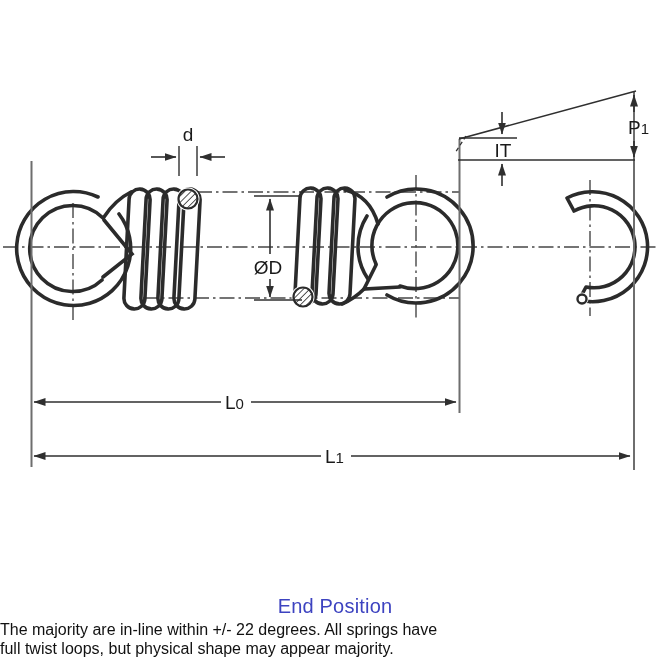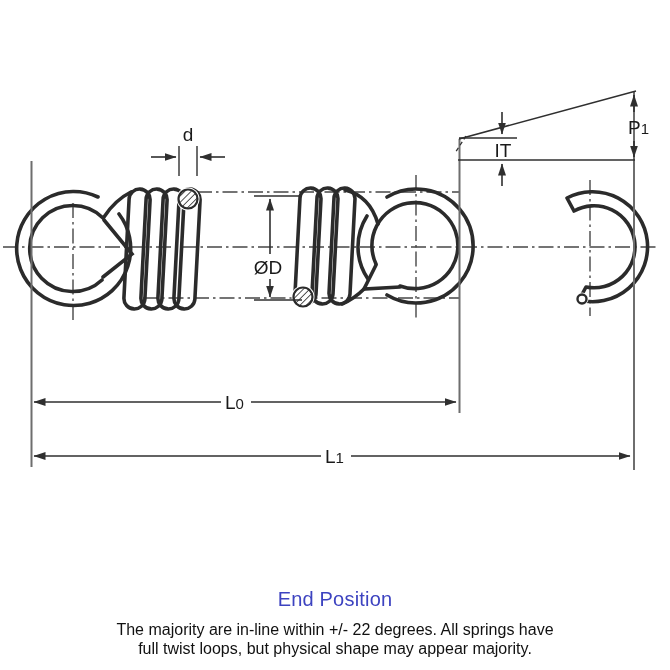--- a/index.html
+++ b/index.html
@@ -7,21 +7,21 @@
     position:relative;width:670px;height:670px;background:#ffffff;overflow:hidden;
     font-family:"Liberation Sans", sans-serif;
   }
   svg{position:absolute;left:0;top:0;}
   svg text{font-family:"Liberation Sans", sans-serif;fill:#1a1a1a;}
   .caption-title{
     position:absolute;top:588px;left:0;width:670px;text-align:center;
     font-size:20px;letter-spacing:0.2px;
   }
   .caption-note{
-    position:absolute;top:620px;left:0;width:670px;text-align:center;
+    position:absolute;top:620px;left:0;width:670px;
     font-size:16px;line-height:19px;color:#111;
   }
 </style>
 </head>
 <body>
 
 <div class="stage">
 
 <svg width="670" height="670" viewBox="0 0 670 670">
   <defs>
@@ -133,19 +133,19 @@
     </text>
   </g>
 
   <g>
     <line x1="502" y1="112" x2="502" y2="134" stroke="#2f2f2f" stroke-width="1.6" marker-end="url(#arr)"></line>
     <line x1="502" y1="186" x2="502" y2="164" stroke="#2f2f2f" stroke-width="1.6" marker-end="url(#arr)"></line>
     <text x="503" y="157" font-size="19" text-anchor="middle">IT</text>
   </g>
 </svg>
 
-  <div class="caption-title" style="color: rgb(61, 67, 192);">End Position</div>
+  <div class="caption-title" style="color: rgb(61, 67, 192); margin-top: 7px;">End Position</div>
   <div class="caption-note">
     <span>The majority are in-line within +/- 22 degrees. All springs have</span><br>
     <span>full twist loops, but physical shape may appear majority.</span>
   </div>
 
 </div>
 
 </body></html>

